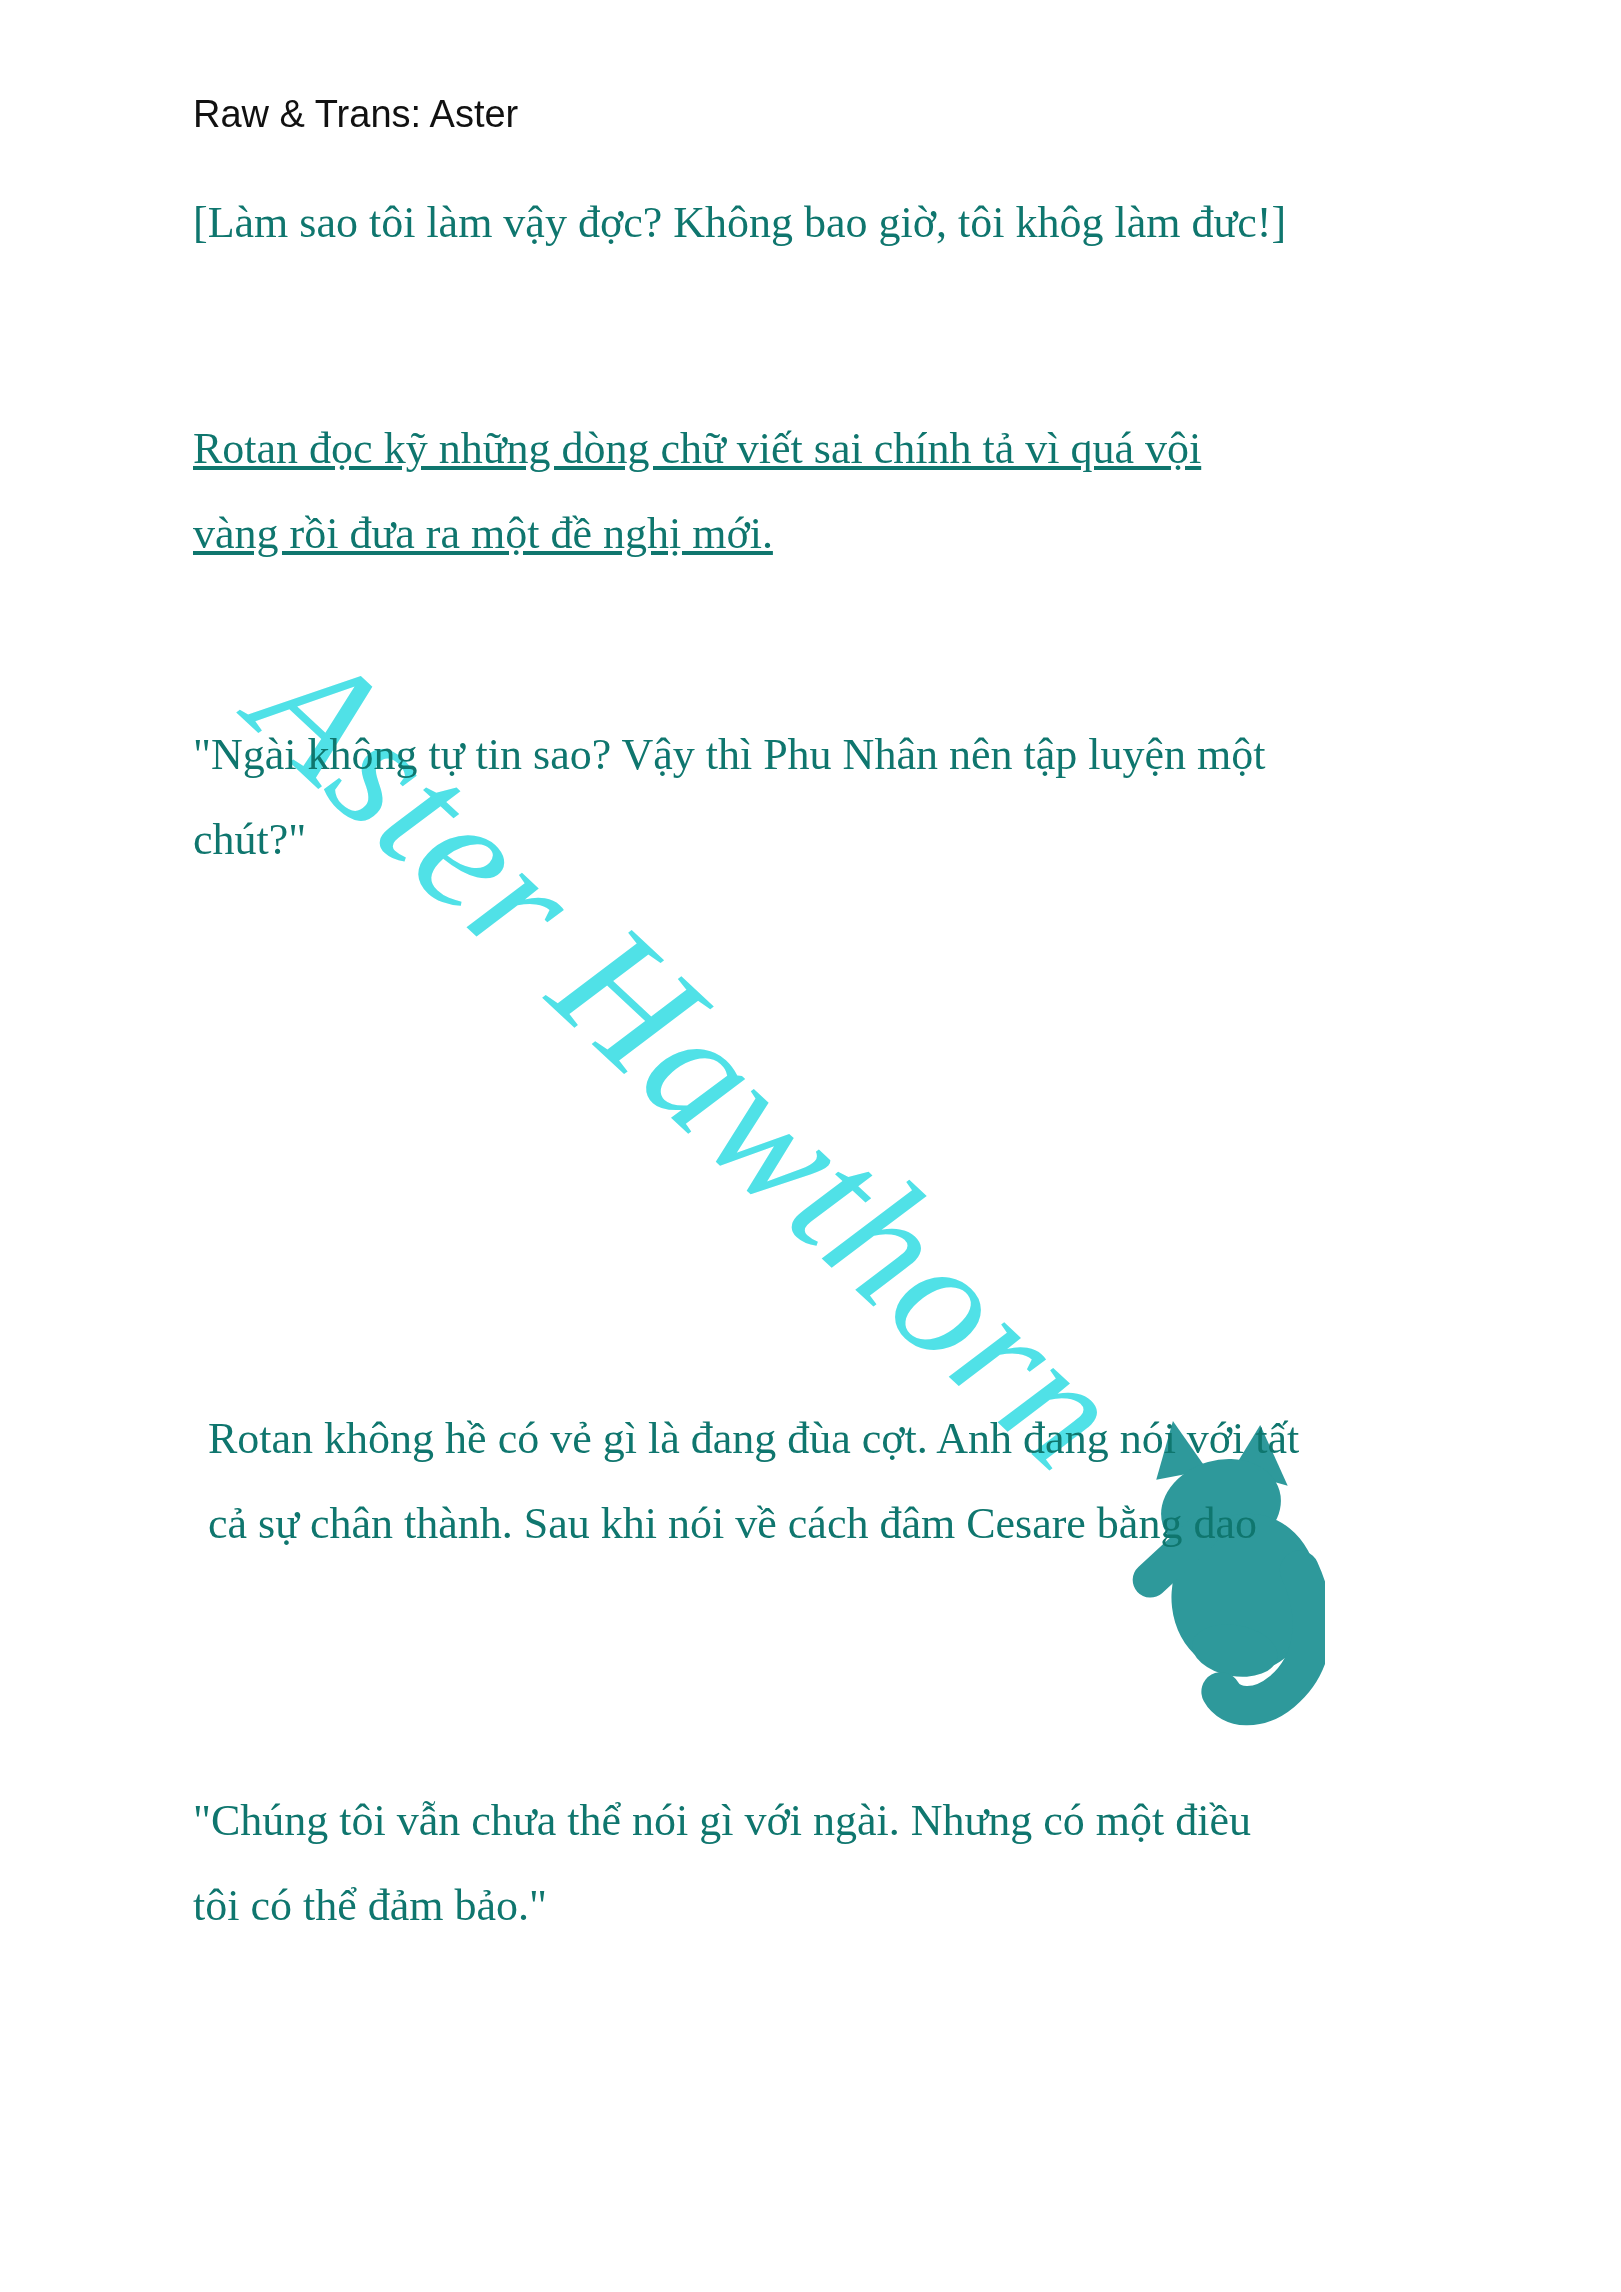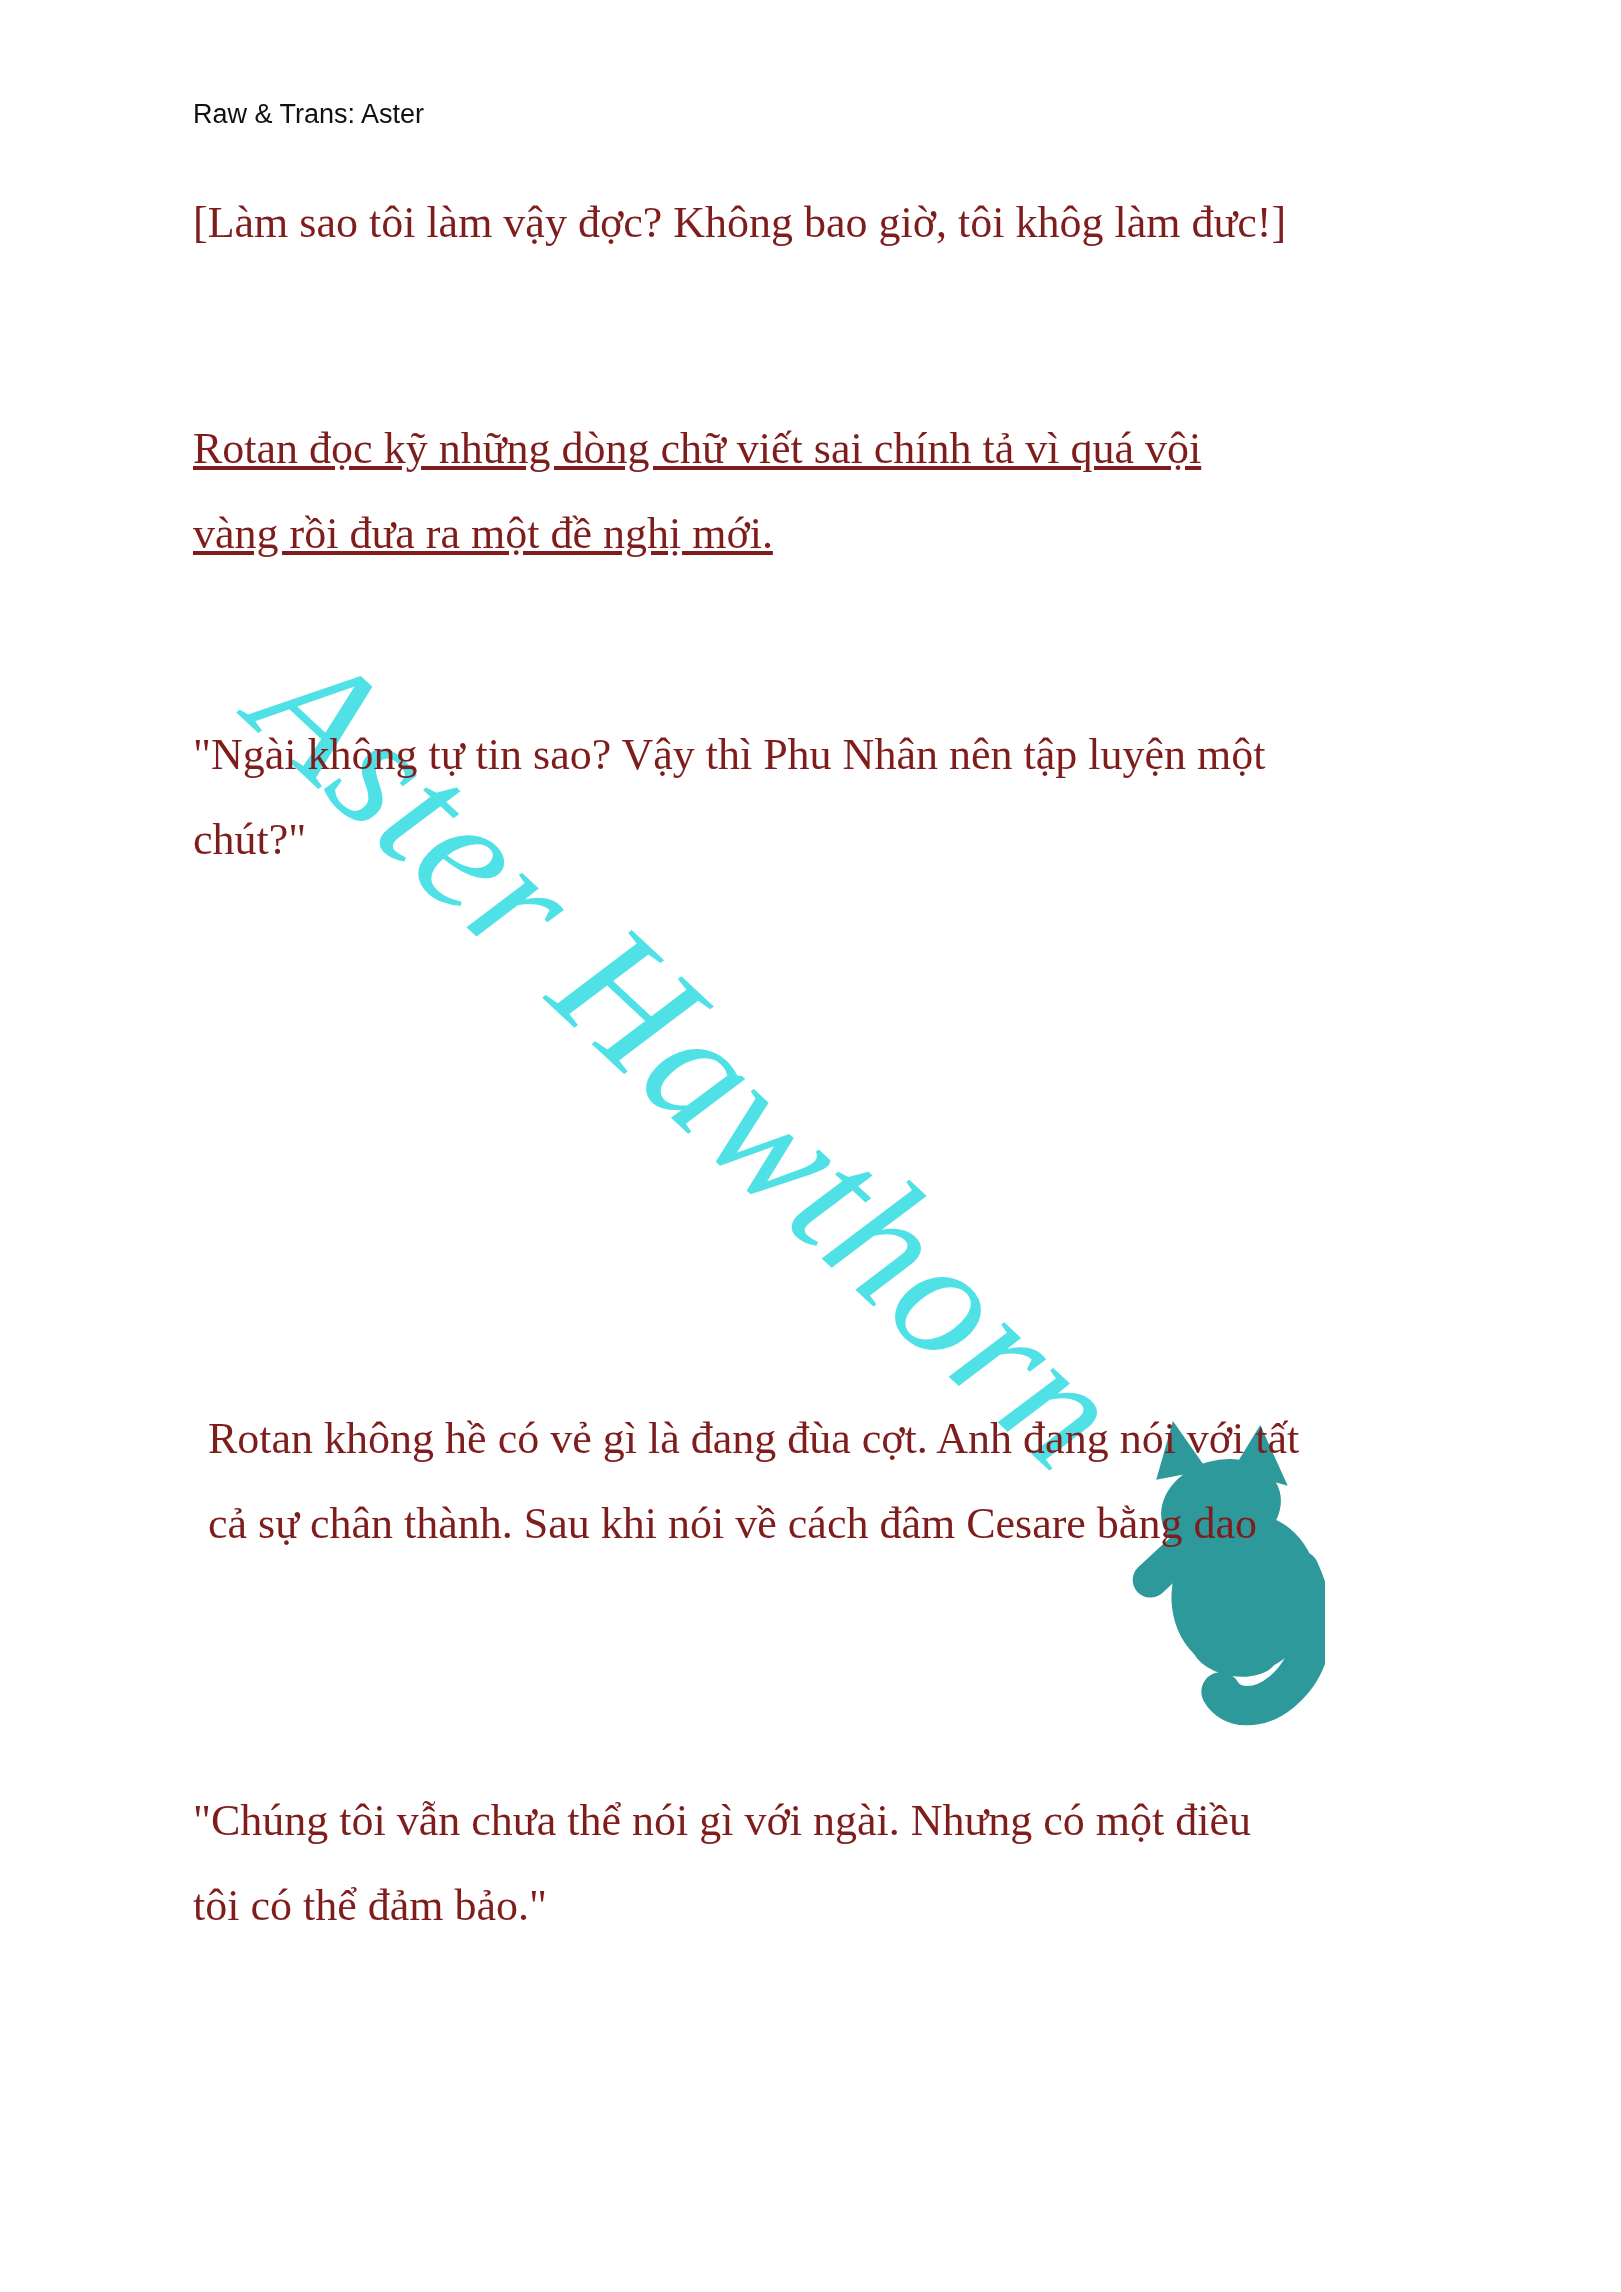--- a/index.html
+++ b/index.html
@@ -7,30 +7,30 @@
     position:relative;
     width:1621px;height:2293px;
     background:#ffffff;
     overflow:hidden;
     margin:0 auto;
   }
   .credit{
     position:absolute;
     left:193px;top:96px;
     font-family:"Liberation Sans",sans-serif;
-    font-size:27px;line-height:37px;
+    font-size:38px;line-height:37px;
     color:#111;
     white-space:nowrap;
   }
   .para{
     position:absolute;
     left:193px;
     font-family:"Liberation Serif",serif;
     font-size:44px;
-    color:#7f1d1d;
+    color:#0f766e;
     z-index:3;
   }
   .para .line{
     display:block;
     height:85px;line-height:85px;
     white-space:nowrap;
   }
   .p1{top:180px;}
   .p2{top:406px;text-decoration:underline;}
   .p3{top:712px;}

